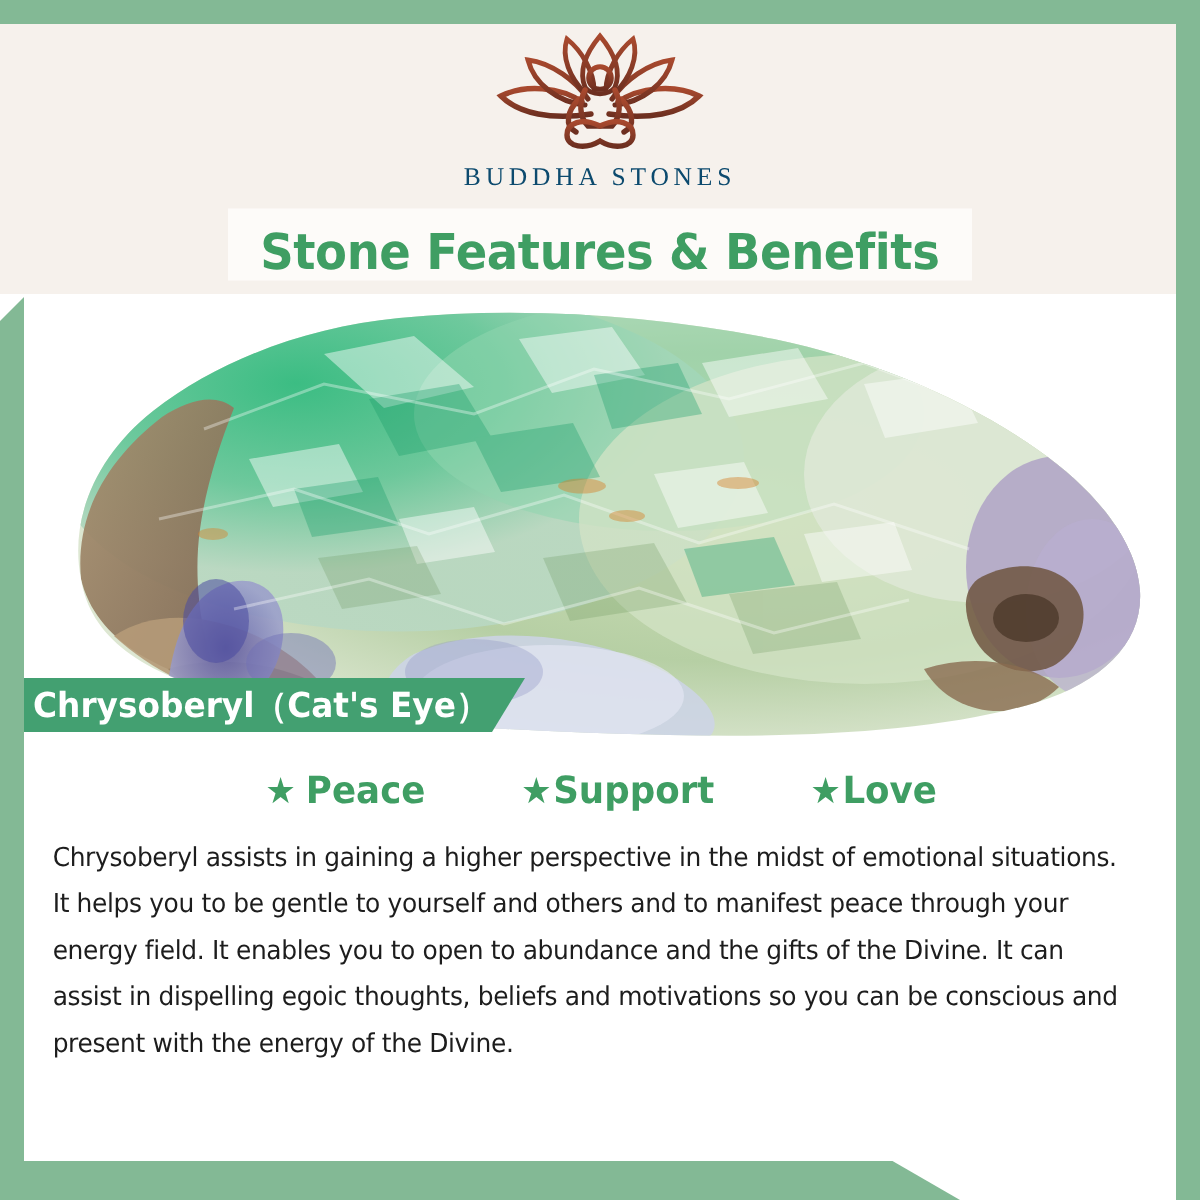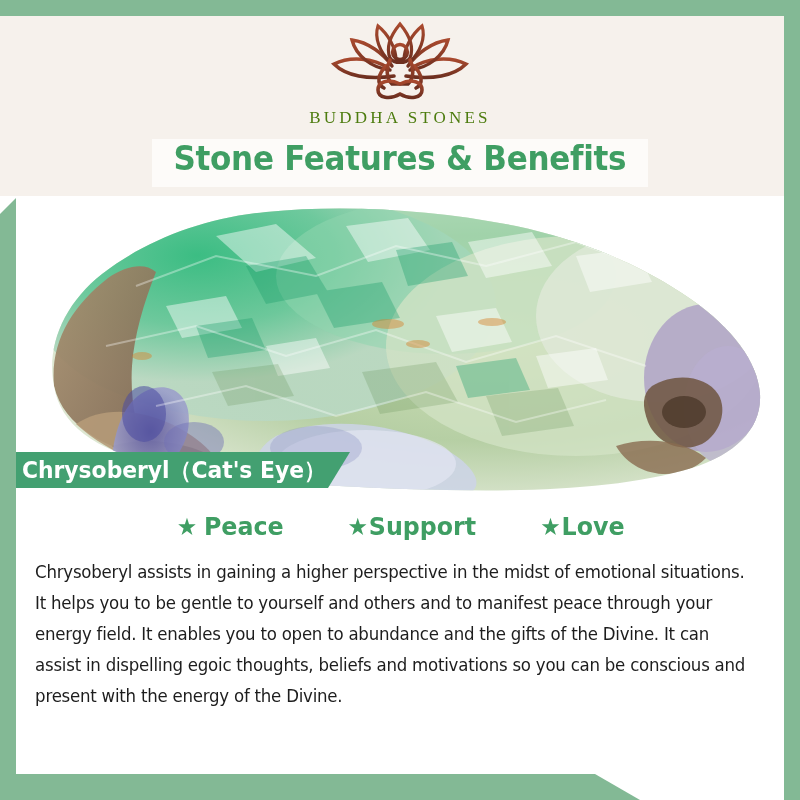--- a/index.html
+++ b/index.html
@@ -59,31 +59,31 @@
     position:absolute; left:0; right:0; top:18px;
     display:flex; flex-direction:column;
     align-items:center;
   }
   .logo-mark { width:168px; height:86px; display:block; }
   .logo-word {
     margin-top:4px;
     font-family:"Liberation Serif", serif;
     font-size:17px;
     letter-spacing:3.2px;
-    color:#4d7c0f;
+    color:#0c4a6e;
     white-space:nowrap;
   }
 
   
   .title-plaque {
     position:absolute;
     left:152px; top:139px;
     width:496px; height:48px;
     background:#fdfbf9;
-    display:flex; align-items:flex-start; justify-content:center;
+    display:flex; align-items:flex-end; justify-content:center;
   }
   .title-text {
     font-family:"DejaVu Sans", sans-serif;
     font-weight:bold;
     font-size:33px;
     letter-spacing:-0.3px;
     color:#3f9e63;
     transform:scaleX(0.94);
     white-space:nowrap;
   }

